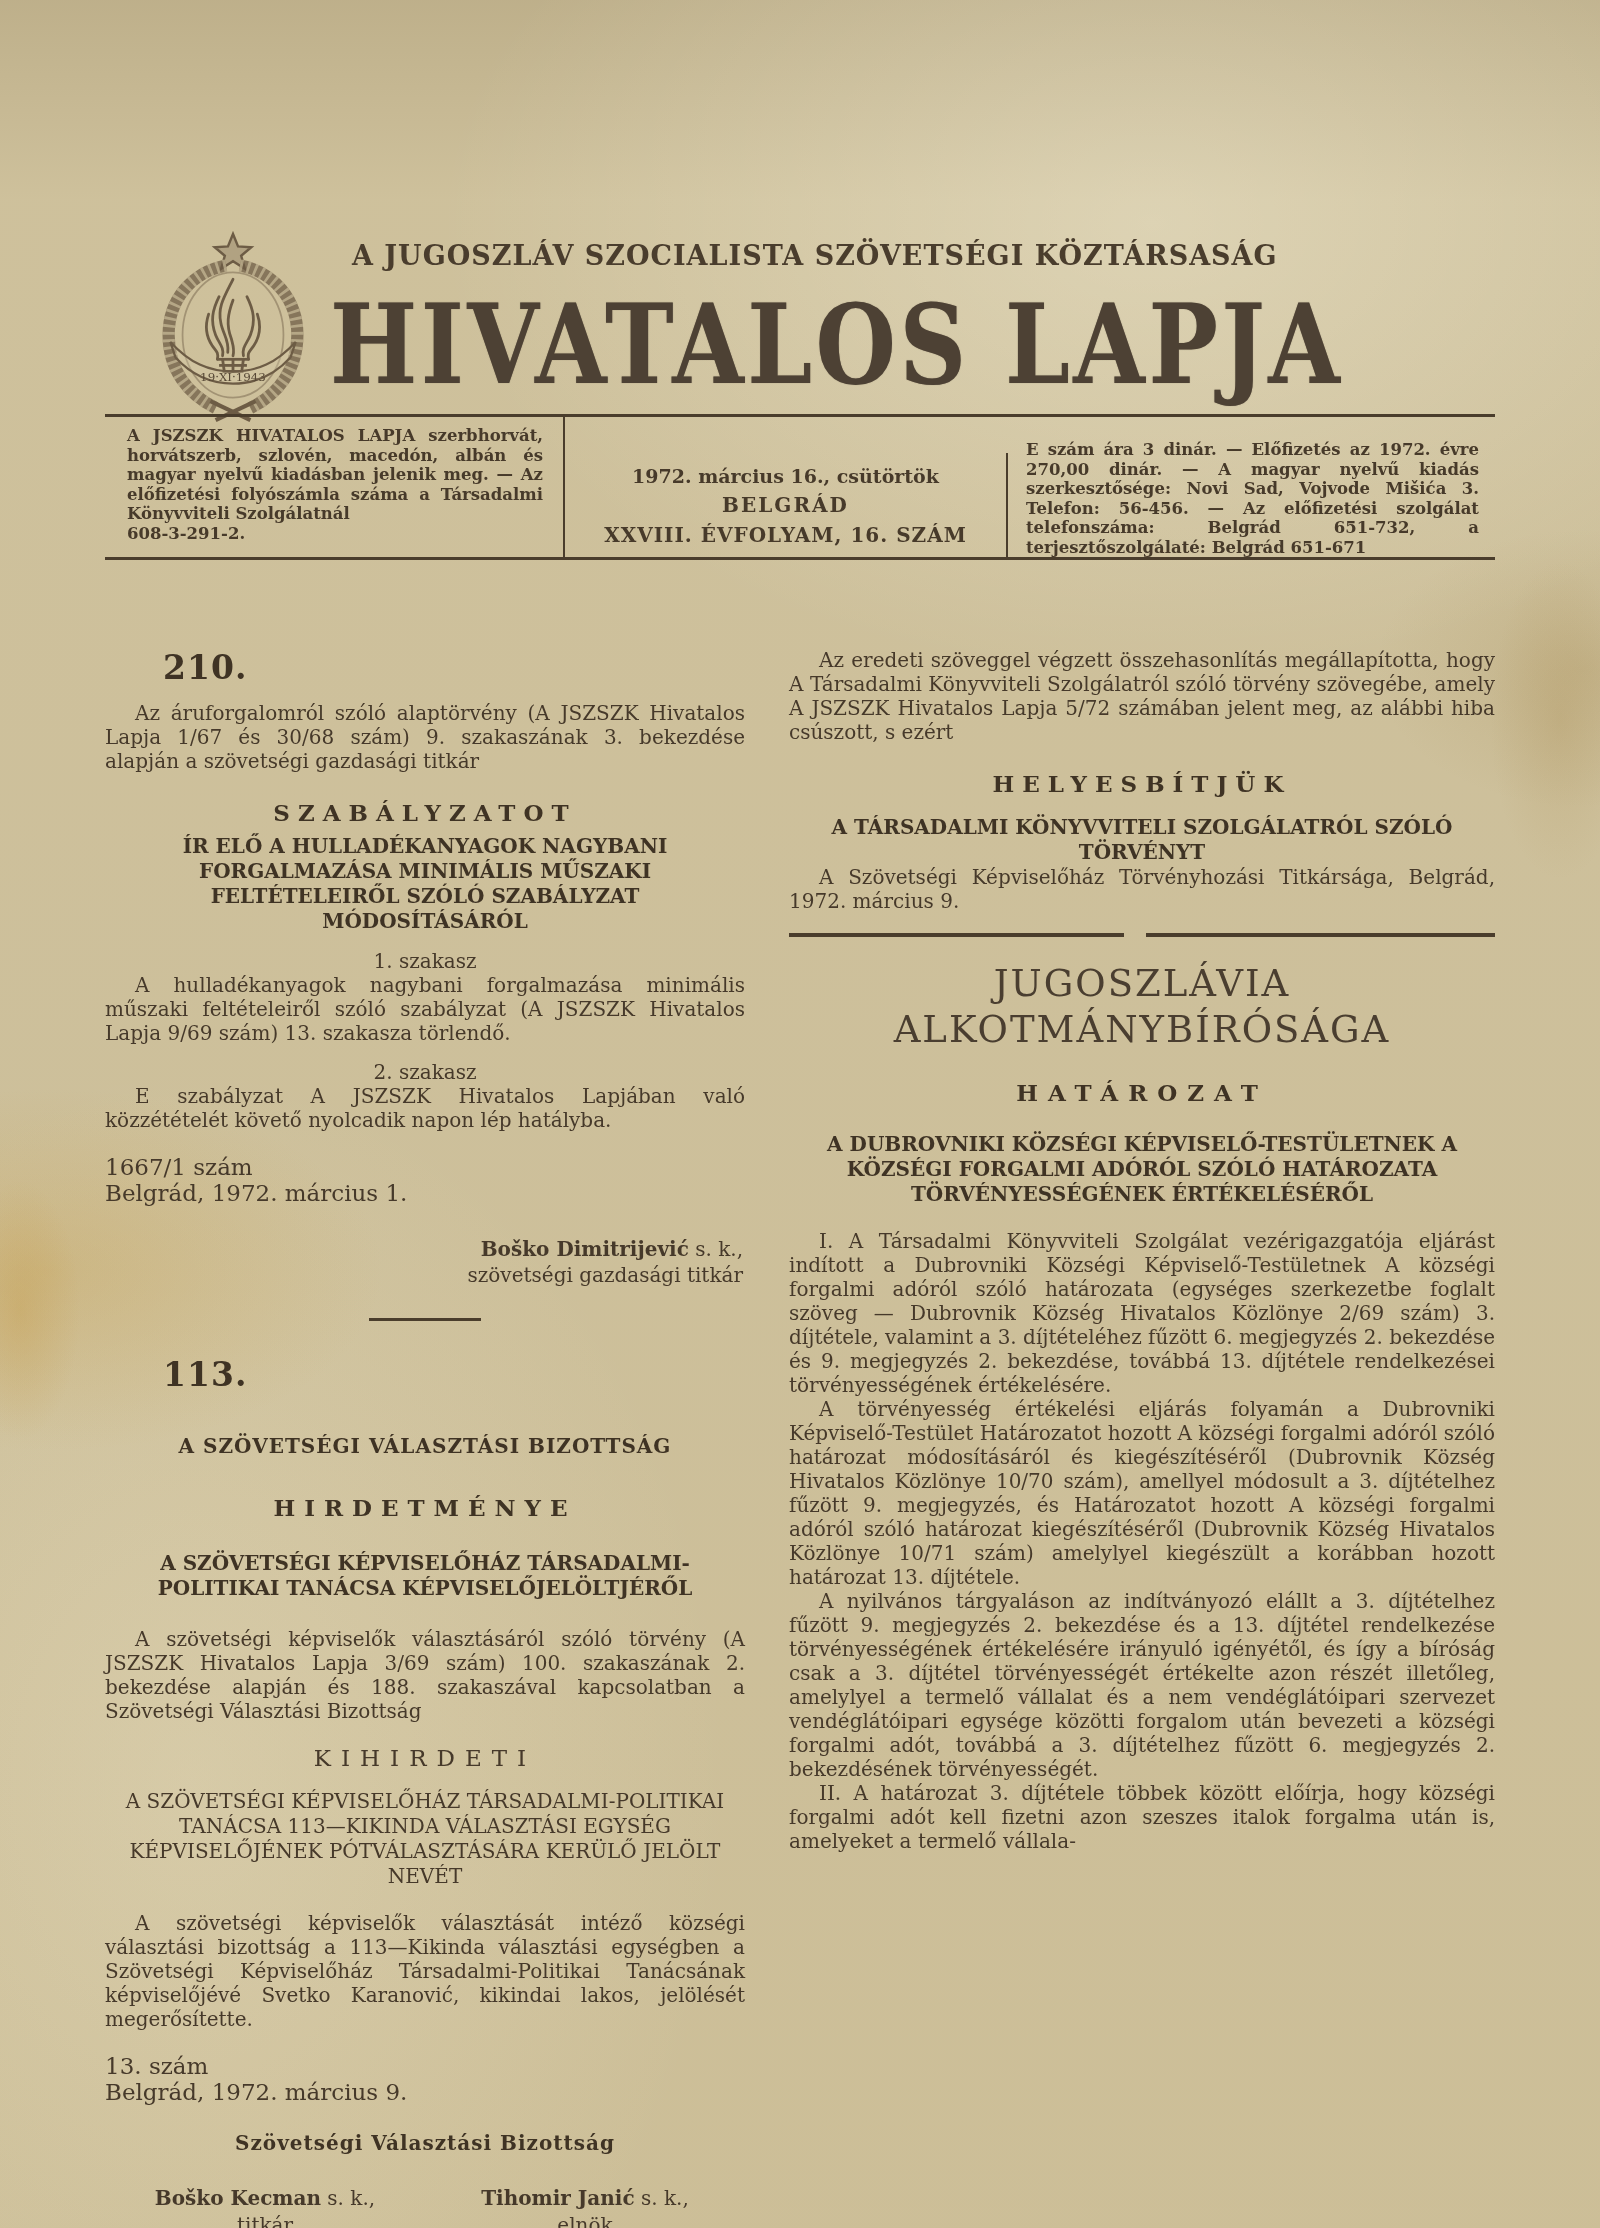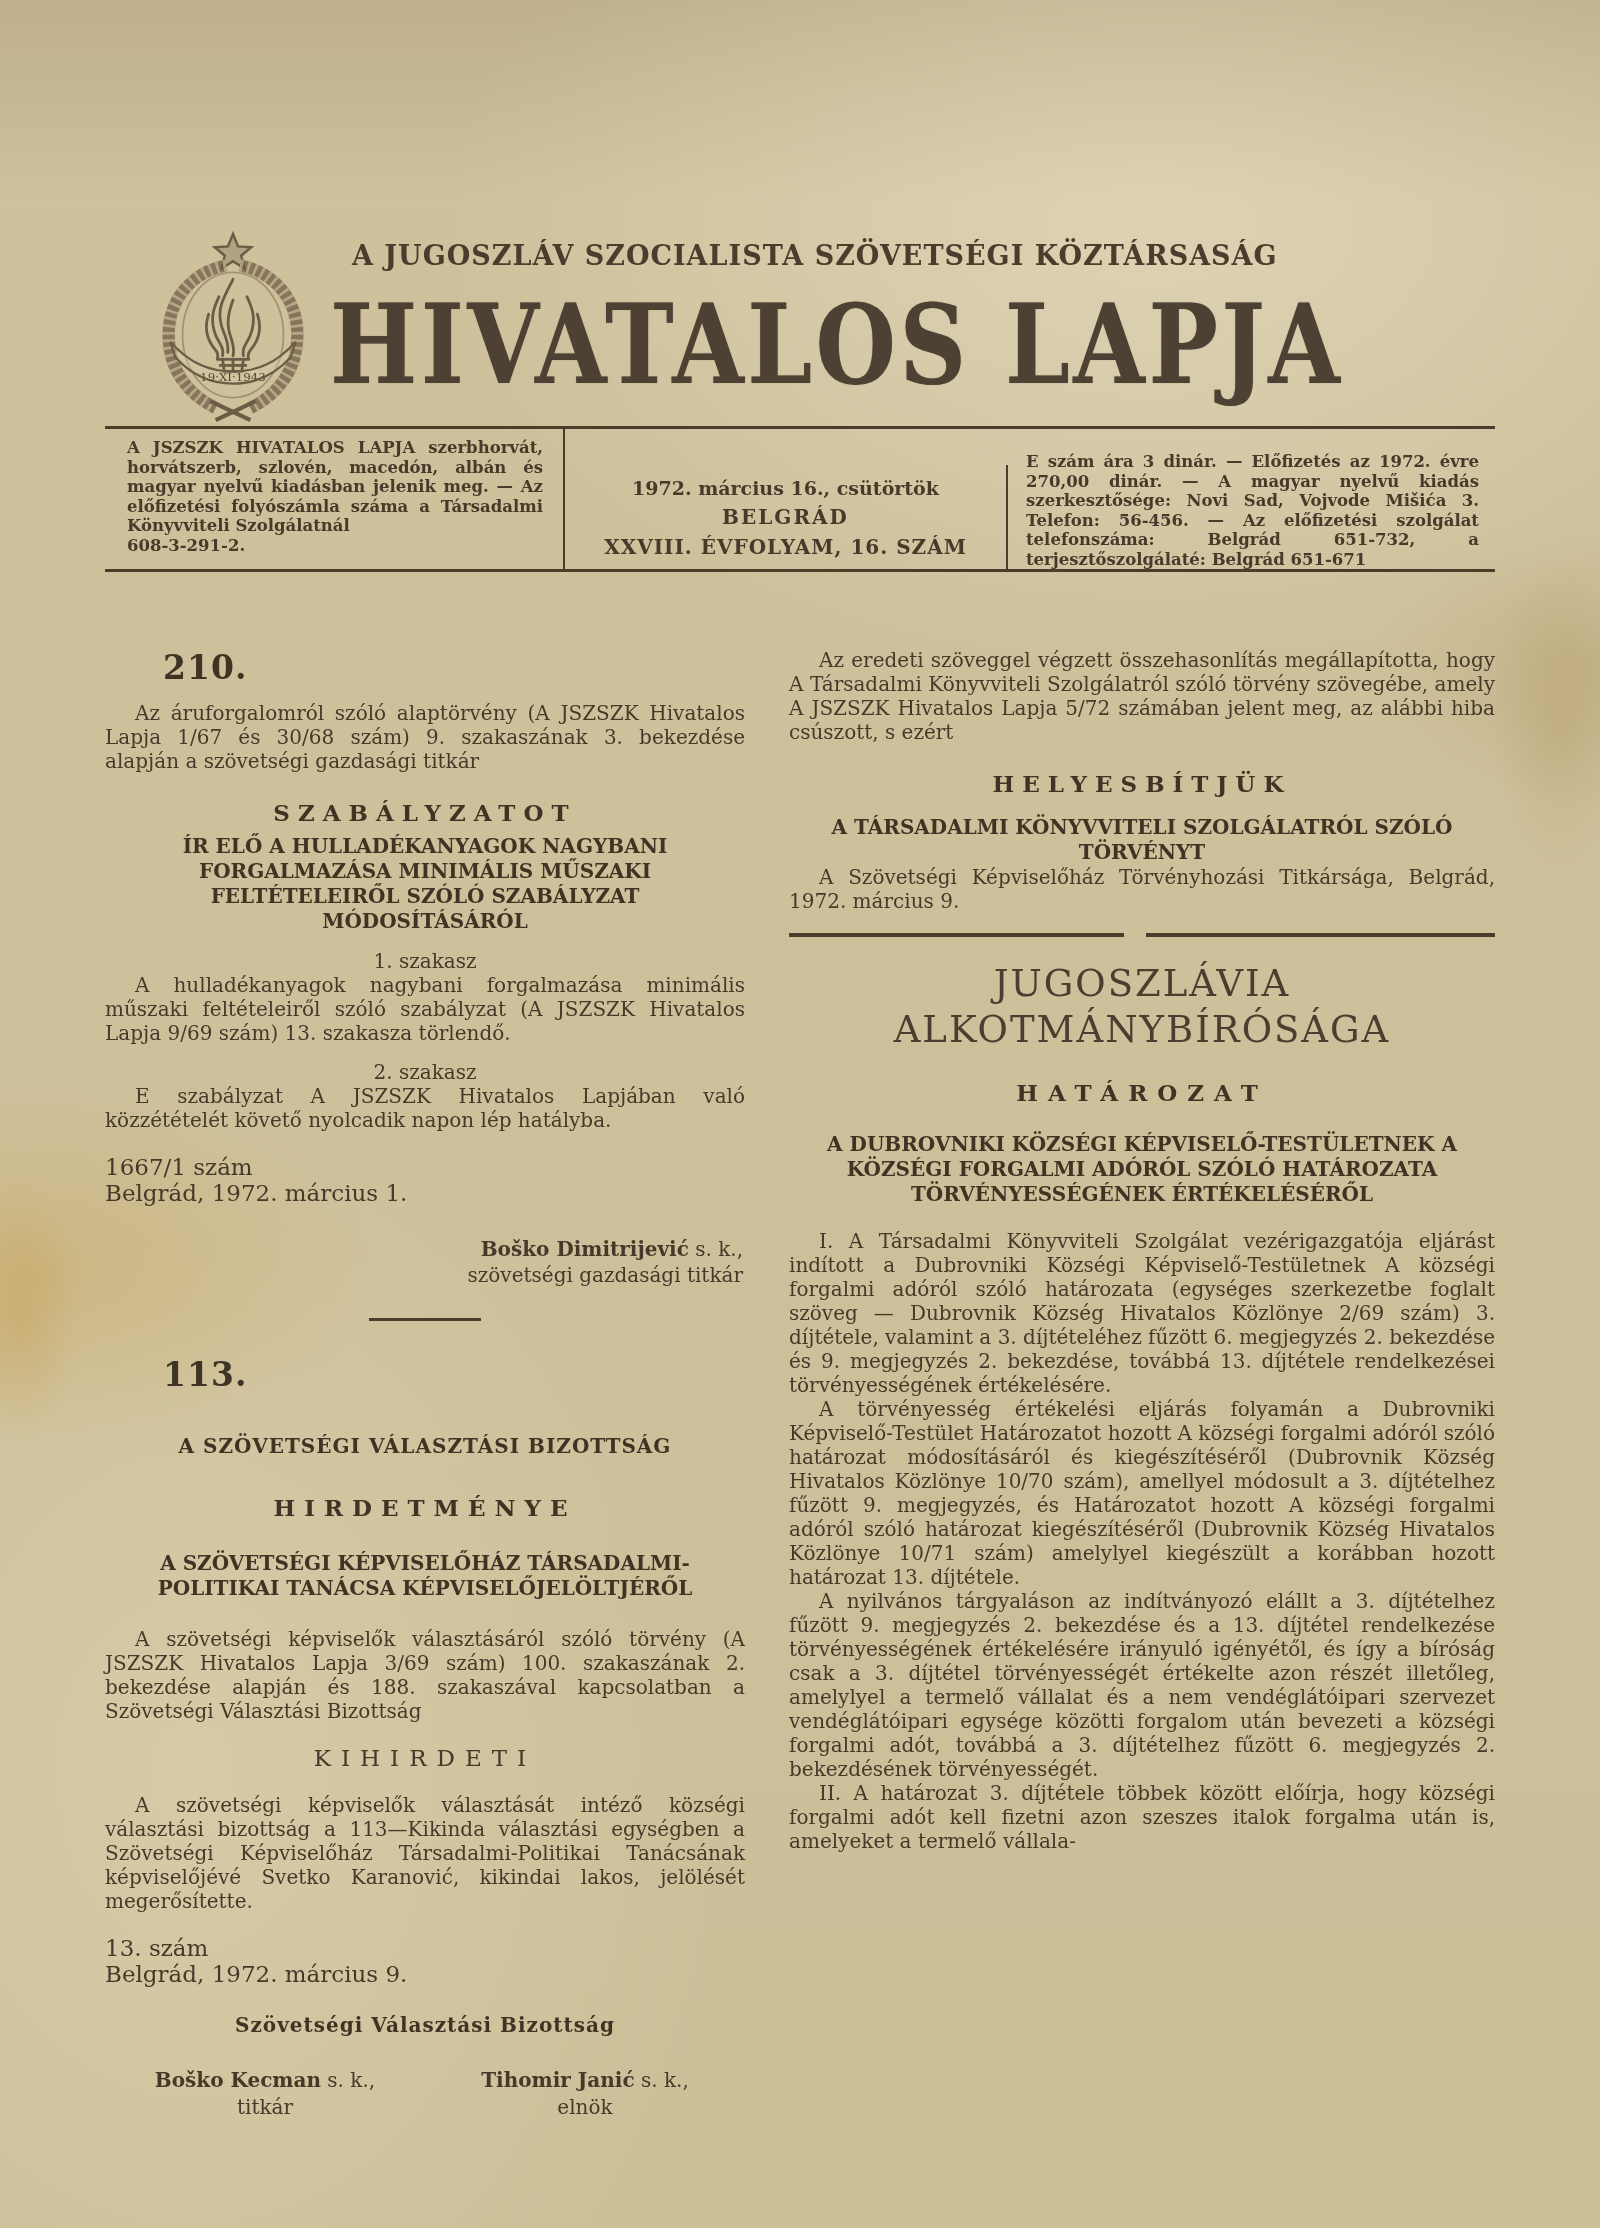--- a/index.html
+++ b/index.html
@@ -29,21 +29,21 @@
     position:absolute;left:330px;top:290px;
     font-size:110px;font-weight:bold;letter-spacing:4px;line-height:1;
     transform:scaleX(0.84);transform-origin:0 0;
     color:#4d4134;white-space:nowrap;
     text-shadow:0 0 1px rgba(77,65,52,0.55);
   }
   .emblem{position:absolute;left:146px;top:230px;width:174px;height:196px;}
 
   
   .masthead{
-    position:absolute;left:105px;top:426px;width:1390px;height:146px;
+    position:absolute;left:105px;top:414px;width:1390px;height:146px;
     border-top:3px solid #4a3d2c;border-bottom:3px solid #4a3d2c;
     display:flex;box-sizing:border-box;
   }
   .mh-box{box-sizing:border-box;padding:9px 20px 6px 22px;
     font-size:16.5px;line-height:19.5px;font-weight:bold;color:#473a2a;}
   .mh-left{width:460px;border-right:2px solid #4a3d2c;text-align:justify;}
   .mh-left .mh-acct{text-align:left;}
   .mh-center{width:443px;border-right:2px solid #4a3d2c;
     display:flex;flex-direction:column;justify-content:space-between;
     text-align:center;padding:14px 10px 12px 10px;margin-top:36px;}
@@ -178,20 +178,21 @@
 
       <div class="art-num" style="margin-bottom:40px;">113.</div>
 
       <div class="issuer">A SZÖVETSÉGI VÁLASZTÁSI BIZOTTSÁG</div>
       <div class="spaced mt36" style="letter-spacing:9px;">HIRDETMÉNYE</div>
       <div class="subj mt30">A SZÖVETSÉGI KÉPVISELŐHÁZ TÁRSADALMI-POLITIKAI TANÁCSA KÉPVISELŐJELÖLTJÉRŐL</div>
 
       <p class="p mt26">A szövetségi képviselők választásáról szóló törvény (A JSZSZK Hivatalos Lapja 3/69 szám) 100. szakaszának 2. bekezdése alapján és 188. szakaszával kapcsolatban a Szövetségi Választási Bizottság</p>
 
       <div class="spaced light mt22">KIHIRDETI</div>
+      <div class="subj light mt18">A SZÖVETSÉGI KÉPVISELŐHÁZ TÁRSADALMI-POLITIKAI TANÁCSA 113—KIKINDA VÁLASZTÁSI EGYSÉG KÉPVISELŐJÉNEK PÓTVÁLASZTÁSÁRA KERÜLŐ JELÖLT NEVÉT</div>
 
       <p class="p mt22">A szövetségi képviselők választását intéző községi választási bizottság a 113—Kikinda választási egységben a Szövetségi Képviselőház Társadalmi-Politikai Tanácsának képviselőjévé Svetko Karanović, kikindai lakos, jelölését megerősítette.</p>
 
       <div class="refblk">
         <div>13. szám</div>
         <div>Belgrád, 1972. március 9.</div>
       </div>
 
       <div class="issuer mt26">Szövetségi Választási Bizottság</div>
 

